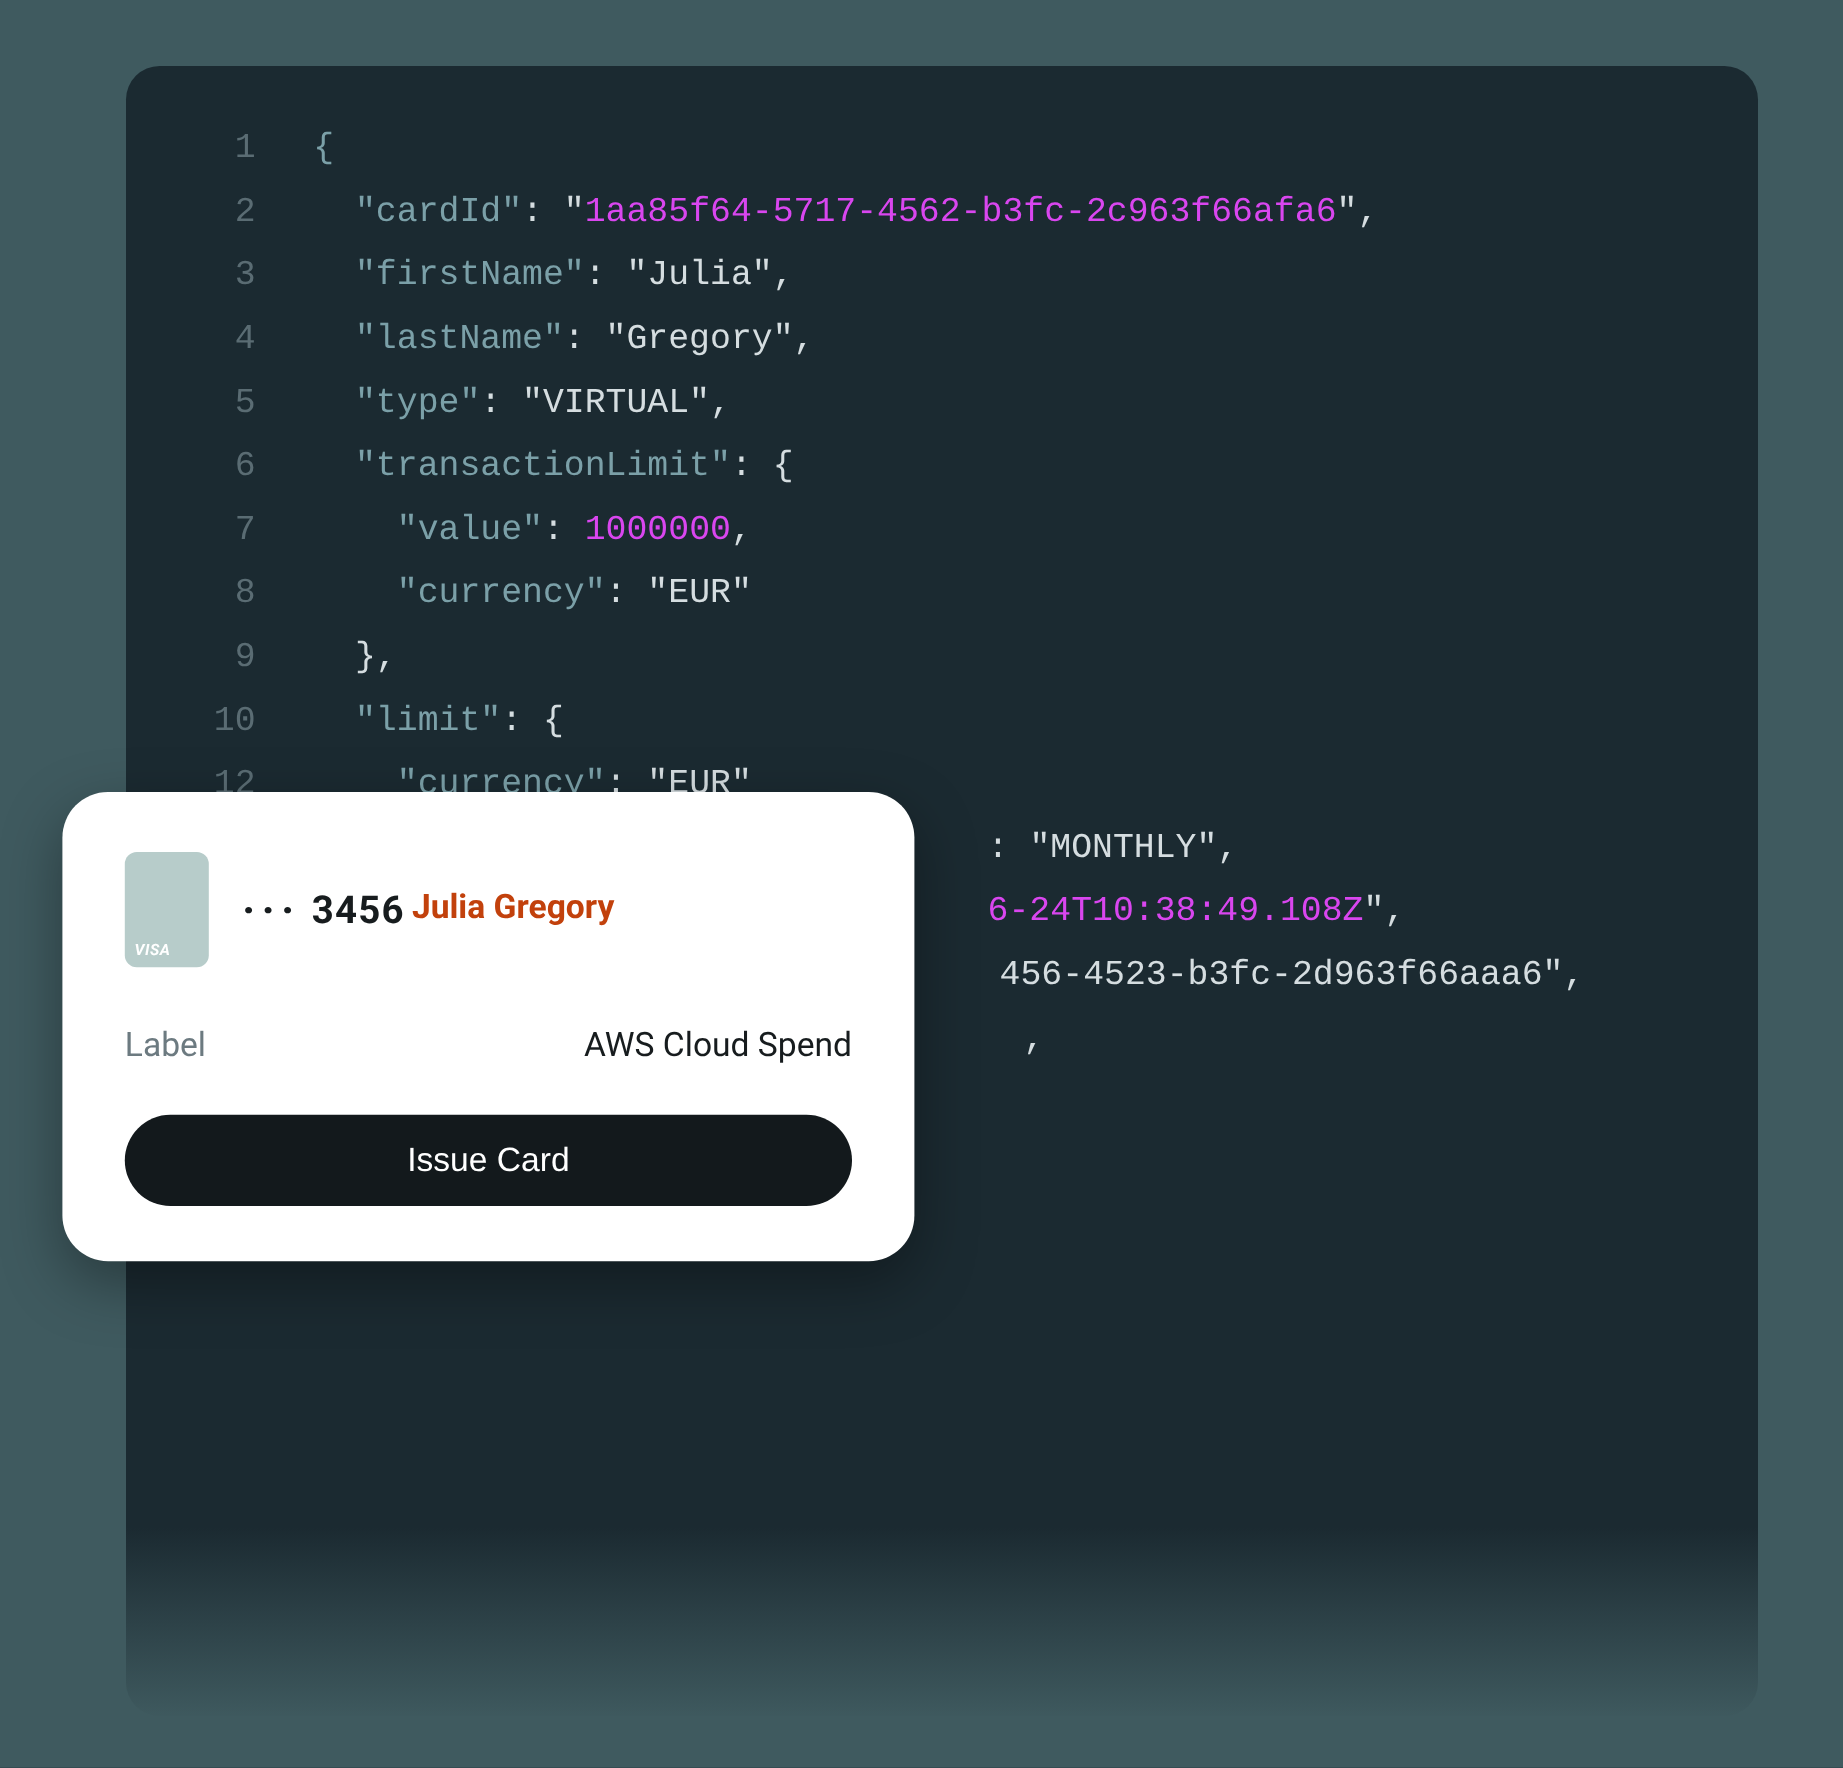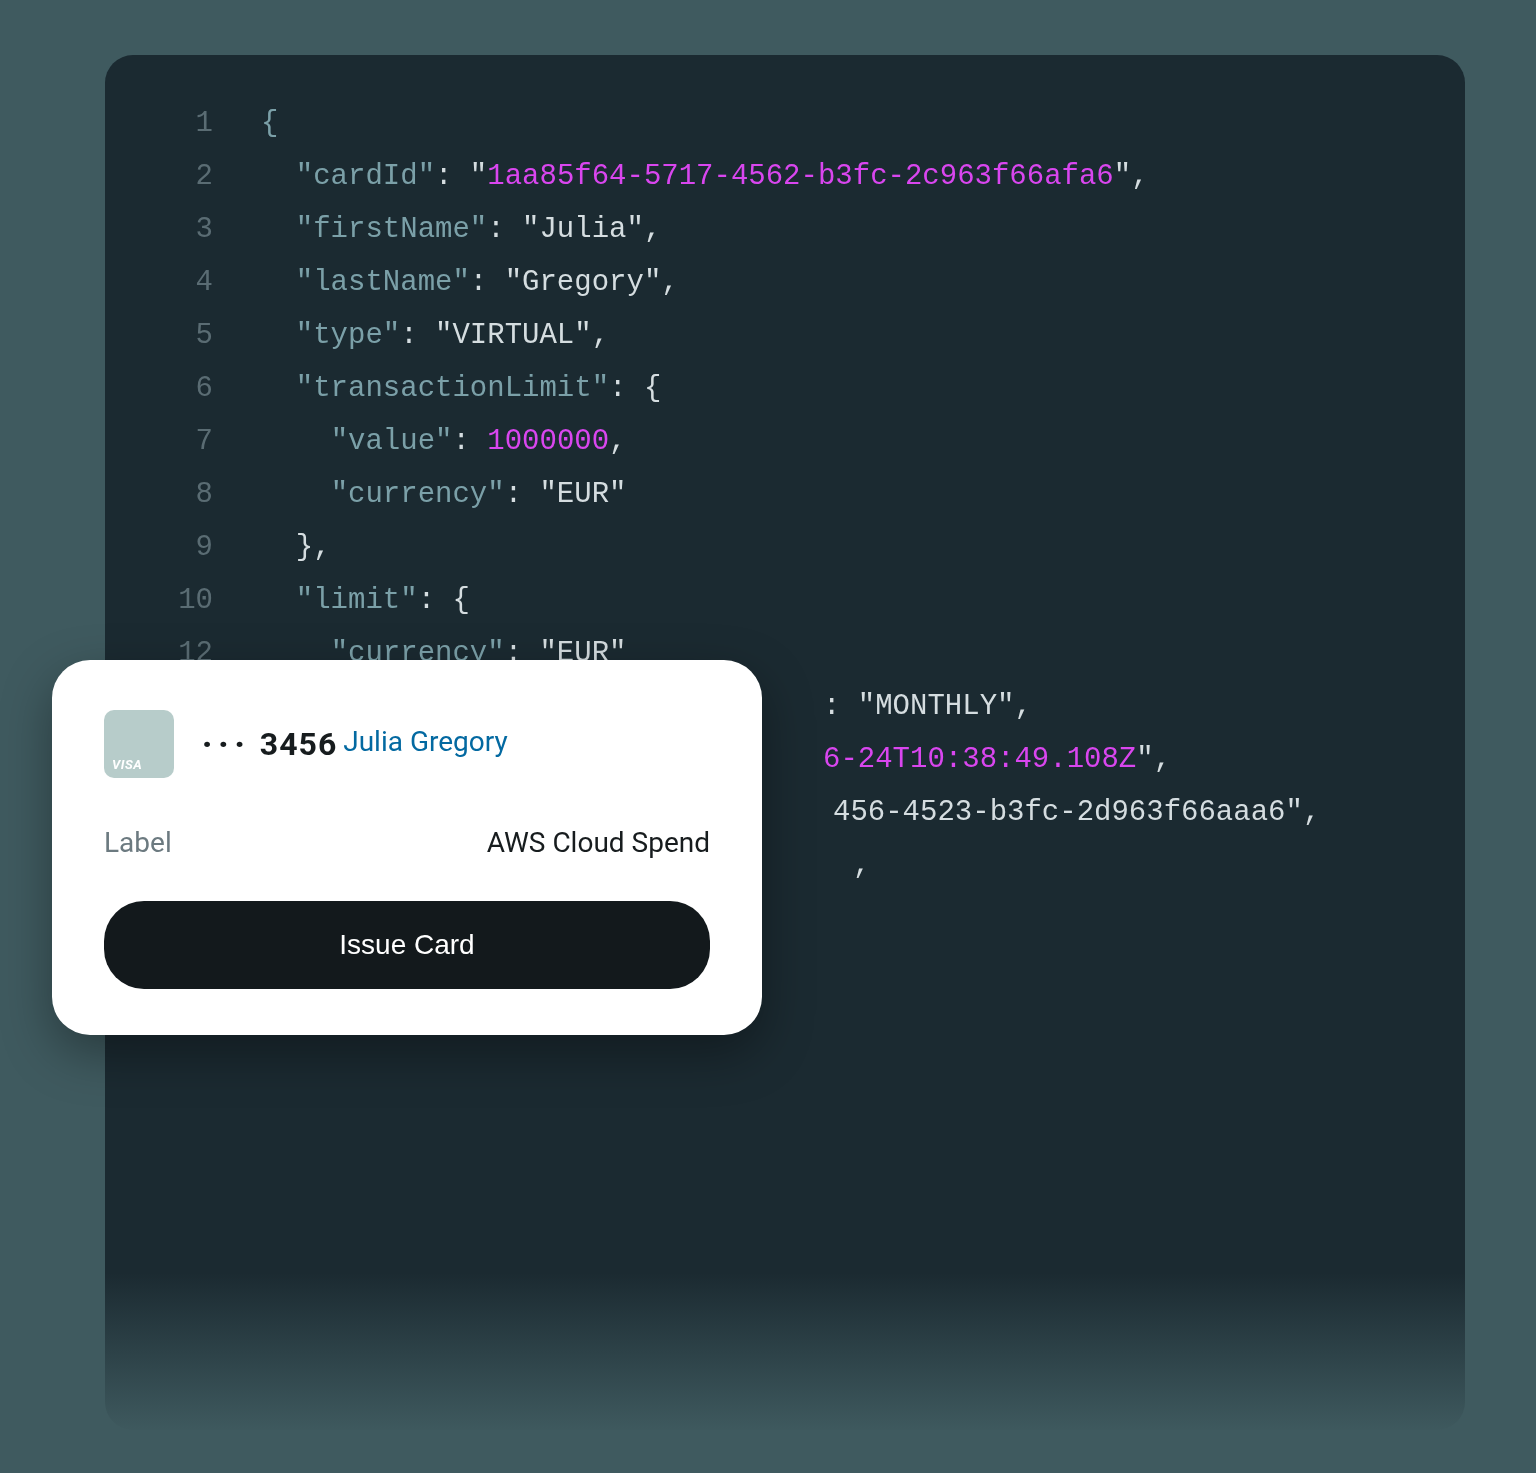--- a/index.html
+++ b/index.html
@@ -61,21 +61,21 @@
   }
 
   .card-header {
     display: flex;
     align-items: center;
     gap: 28px;
     margin-bottom: 34px;
   }
   .card-visual {
     width: 70px;
-    height: 68px;
+    height: 96px;
     background: #b7ccca;
     border-radius: 10px;
     position: relative;
     flex-shrink: 0;
     text-align: right;
   }
   .card-visual .visa {
     position: absolute;
     left: 8px;
     bottom: 6px;
@@ -88,38 +88,38 @@
   .card-title-block { display: flex; flex-direction: row; gap: 6px; }
   .card-masked {
     font-size: 32px;
     font-weight: 700;
     color: #171c1e;
     letter-spacing: 1px;
   }
   .card-masked .dots { letter-spacing: 6px; font-weight: 900; }
   .card-holder {
     font-size: 28px;
-    color: #0369a1;
-    font-weight: 400;
+    color: #c2410c;
+    font-weight: 700;
   }
 
   .detail-row {
     display: flex;
     justify-content: space-between;
     align-items: flex-start;
     padding: 14px 0;
     font-size: 28px;
   }
   .detail-label { color: #6c7a80; }
   .detail-value { color: #171c1e; font-weight: 400; }
 
   .issue-btn {
     margin-top: 28px;
     width: 100%;
-    height: 88px;
+    height: 76px;
     background: #13191c;
     color: #ffffff;
     border: none;
     border-radius: 40px;
     font-size: 28px;
     font-weight: 500;
     cursor: pointer;
   }
 
   .bottom-fade {

